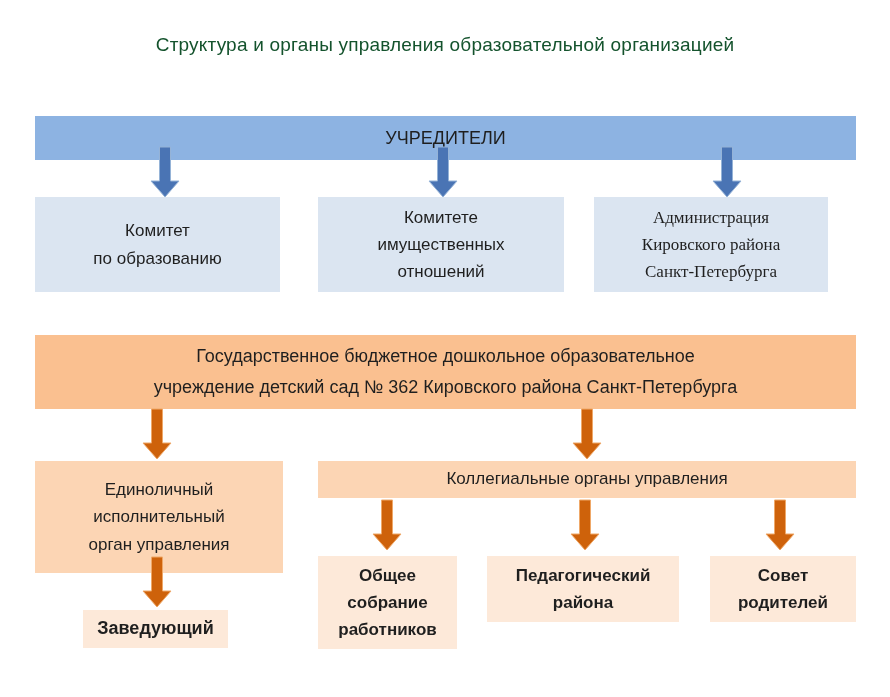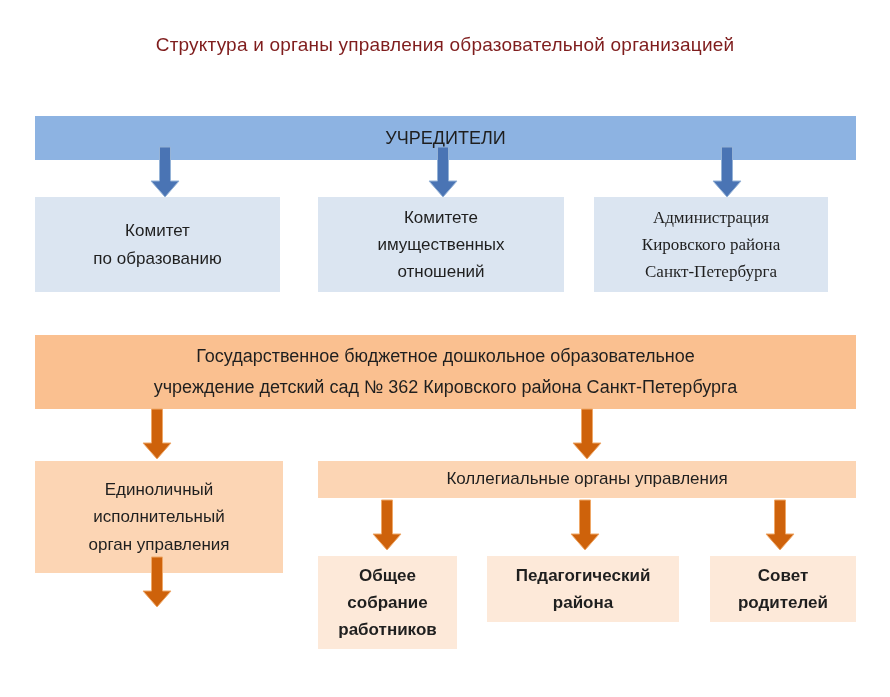--- a/index.html
+++ b/index.html
@@ -10,21 +10,21 @@
     font-family:"Liberation Sans","DejaVu Sans",sans-serif;
     color:var(--text,#1f1f1f);
     overflow:hidden;
   }
   .abs{position:absolute;box-sizing:border-box;}
   .page-title{
     top:34px;left:0;width:890px;
     text-align:center;
     font-size:19px;
     letter-spacing:.2px;
-    color:#7f1d1d;
+    color:#14532d;
   }
   .founders-bar{
     left:35px;top:116px;width:821px;height:44px;
     background:var(--founders-bar-bg,#8DB3E2);
     display:flex;align-items:center;justify-content:center;
     font-size:18px;
   }
   .box{
     display:flex;align-items:center;justify-content:center;
     text-align:center;
@@ -110,20 +110,21 @@
   </div>
 
   <div class="abs box org-box sole-exec">Единоличный
 исполнительный
 орган управления</div>
   <div class="abs arrow arrow-orange" style="left:142px;top:556px;">
     <svg viewBox="0 0 30 52" aria-hidden="true">
         <polygon points="9.5,1 20.5,1 20.5,35 29,35 15,51 1,35 9.5,35"></polygon>
       </svg>
   </div>
+  <div class="abs box leaf-box head-box">Заведующий</div>
 
   <div class="abs box org-box collegial-header">Коллегиальные органы управления</div>
 
   <div class="abs arrow arrow-orange" style="left:372px;top:499px;">
     <svg viewBox="0 0 30 52" aria-hidden="true">
         <polygon points="9.5,1 20.5,1 20.5,35 29,35 15,51 1,35 9.5,35"></polygon>
       </svg>
   </div>
   <div class="abs arrow arrow-orange" style="left:570px;top:499px;">
     <svg viewBox="0 0 30 52" aria-hidden="true">

